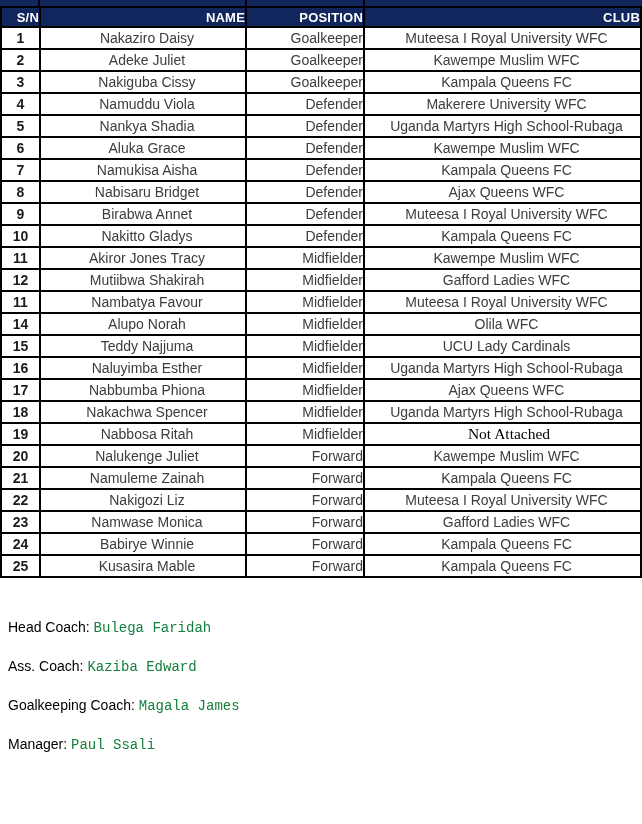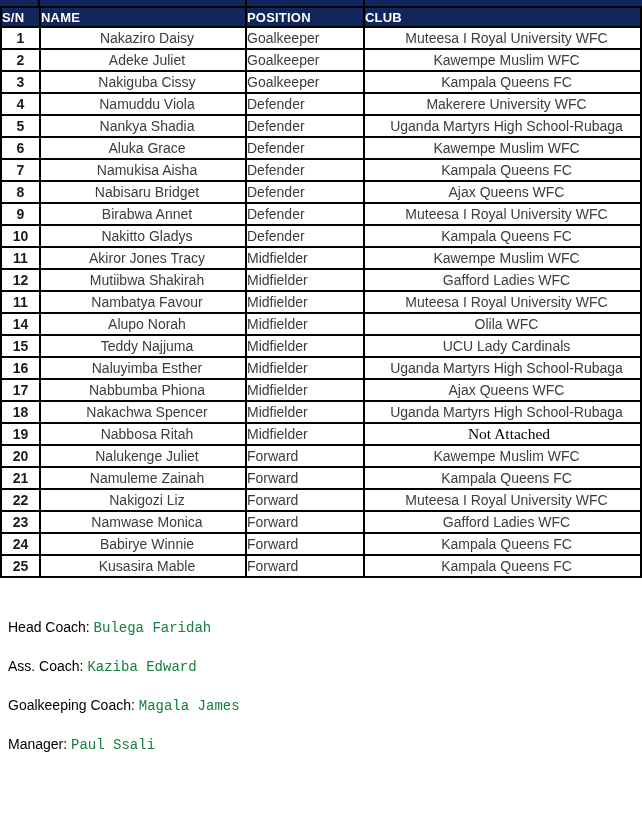--- a/index.html
+++ b/index.html
@@ -44,40 +44,40 @@
     border: 2px solid var(--border-col);
     overflow: hidden;
     white-space: nowrap;
   }
   .squad-table th {
     background: var(--header-bg);
     color: #ffffff;
     font-size: 13px;
     font-weight: bold;
     height: 20px;
-    text-align: left;
+    text-align: right;
     letter-spacing: 0.2px;
     padding: 0;
   }
   .squad-table td {
     height: 22px;
     font-size: 14px;
     color: var(--body-text);
     padding: 0;
   }
   td.sn {
     text-align: center;
     font-weight: bold;
     color: #1c1c1c;
   }
   td.name, td.club {
     text-align: center;
     padding-left: 8px;
   }
-  td.pos { text-align: left; }
+  td.pos { text-align: right; }
   td.club.serif {
     font-family: "Liberation Serif", serif;
     font-size: 15.5px;
     color: #000000;
     padding-left: 13px;
   }
 
   .staff {
     margin: 41px 0 0 8px;
   }

